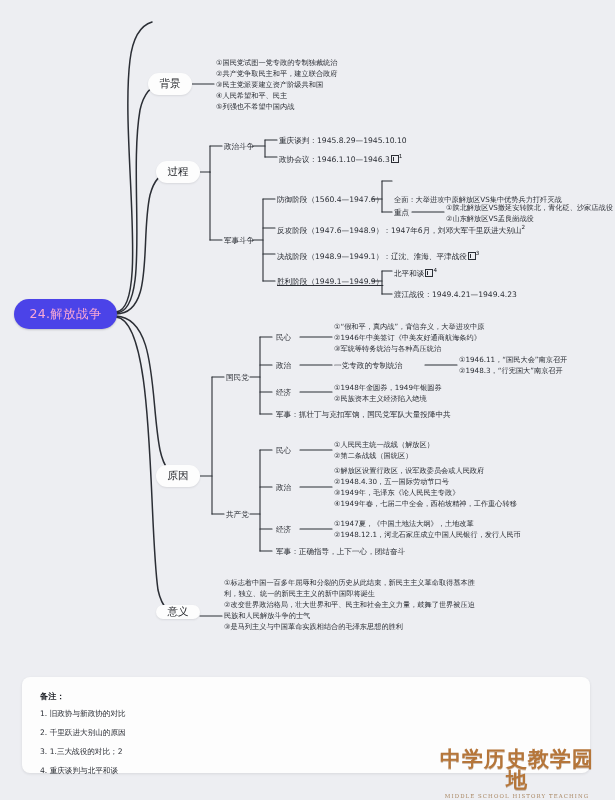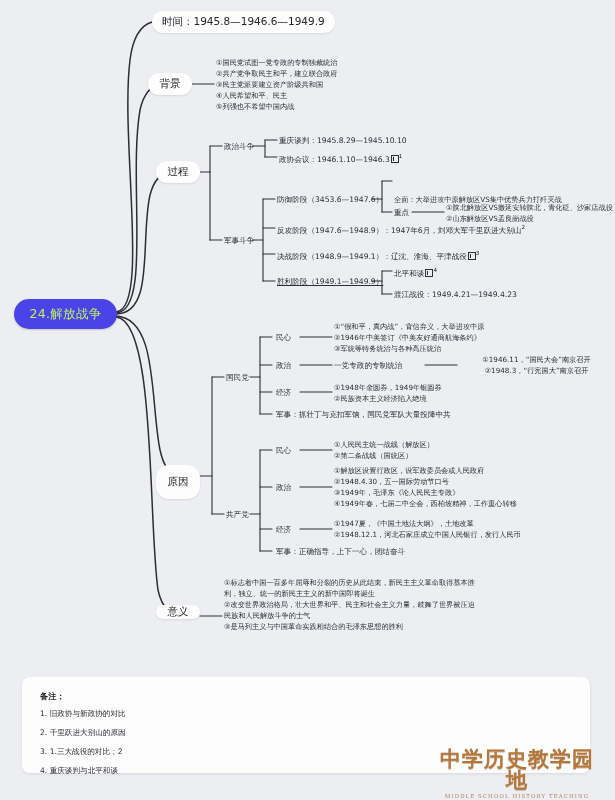--- a/index.html
+++ b/index.html
@@ -11,21 +11,21 @@
     position:relative;
   }
   #canvas{position:absolute;inset:0;width:615px;height:800px;}
   svg.edges{position:absolute;left:0;top:0;width:615px;height:800px;pointer-events:none;}
 
   .node{position:absolute;box-sizing:border-box;}
 
   
   .root{
     left:14px;top:299px;width:103px;height:30px;
-    background:#4b43e8;color:#bef264;border-radius:15px;
+    background:#4b43e8;color:#f9a8d4;border-radius:15px;
     display:flex;align-items:center;justify-content:center;
     font-size:12.5px;letter-spacing:.3px;
     box-shadow:0 1px 2px rgba(0,0,0,.18);
   }
 
   
   .pill{
     background:#fdfdfd;border-radius:13px;
     display:flex;align-items:center;justify-content:center;
     font-size:10.5px;color:#24262b;
@@ -151,23 +151,20 @@
       <path d="M300,529 L332,529"></path>
 
       <path d="M200,616 L222,616"></path>
     </g>
   </svg>
 
   <div class="node root">
     <span>24.解放战争</span>
   </div>
 
-  <div class="node pill" style="left:152px;top:11px;height:22px;">
-    <span>时间：1945.8—1946.6—1949.9</span>
-  </div>
 
   <div class="node pill" style="left:148px;top:73px;width:44px;height:22px;font-family:Liberation Serif, serif;">
     <span>背景</span>
   </div>
   <div class="node txt" style="left:216px;top:58px;width:240px;">①国民党试图一党专政的专制独裁统治
 ②共产党争取民主和平，建立联合政府
 ③民主党派要建立资产阶级共和国
 ④人民希望和平、民主
 ⑤列强也不希望中国内战</div>
 
@@ -178,52 +175,52 @@
   <div class="node lbl" style="left:224px;top:142px;text-align:center;">政治斗争</div>
 
   <div class="node lbl" style="left:279px;top:136px;">重庆谈判：1945.8.29—1945.10.10</div>
 
   <div class="node lbl" style="left:279px;top:153px;">
     <span>政协会议：1946.1.10—1946.3</span><span class="flagicon"></span><span class="note-sup">1</span>
   </div>
 
   <div class="node lbl" style="left:224px;top:236px;">军事斗争</div>
 
-  <div class="node lbl" style="left:277px;top:195px;">防御阶段（3453.6—1947.6）</div>
+  <div class="node lbl" style="left:277px;top:195px;">防御阶段（1560.4—1947.6）</div>
   <div class="node txt" style="left:394px;top:195px;width:215px;">全面：大举进攻中原解放区VS集中优势兵力打歼灭战</div>
   <div class="node lbl" style="left:394px;top:208px;">重点</div>
   <div class="node txt" style="left:446px;top:203px;width:170px;">①陕北解放区VS撤延安转陕北，青化砭、沙家店战役
 ②山东解放区VS孟良崮战役</div>
 
   <div class="node lbl" style="left:277px;top:224px;">
     <span>反攻阶段（1947.6—1948.9）：1947年6月，刘邓大军千里跃进大别山</span><span class="note-sup">2</span>
   </div>
 
   <div class="node lbl" style="left:277px;top:250px;">
     <span>决战阶段（1948.9—1949.1）：辽沈、淮海、平津战役</span><span class="flagicon"></span><span class="note-sup">3</span>
   </div>
 
   <div class="node lbl" style="left:277px;top:277px;text-decoration:underline;">胜利阶段（1949.1—1949.9）</div>
   <div class="node lbl" style="left:394px;top:267px;">
     <span>北平和谈</span><span class="flagicon"></span><span class="note-sup">4</span>
   </div>
   <div class="node lbl" style="left:394px;top:290px;">渡江战役：1949.4.21—1949.4.23</div>
 
-  <div class="node pill" style="left:156px;top:465px;width:44px;height:34px;">
+  <div class="node pill" style="left:156px;top:465px;width:44px;height:22px;">
     <span>原因</span>
   </div>
 
   <div class="node lbl" style="left:226px;top:373px;">国民党</div>
   <div class="node lbl" style="left:276px;top:333px;">民心</div>
   <div class="node txt" style="left:334px;top:322px;width:250px;">①“假和平，真内战”，背信弃义，大举进攻中原
 ②1946年中美签订《中美友好通商航海条约》
 ③军统等特务统治与各种高压统治</div>
   <div class="node lbl" style="left:276px;top:361px;">政治</div>
   <div class="node lbl" style="left:334px;top:361px;">一党专政的专制统治</div>
-  <div class="node txt" style="left:459px;top:355px;width:155px;text-align:center;">①1946.11，“国民大会”南京召开
+  <div class="node txt" style="left:459px;top:355px;width:155px;">①1946.11，“国民大会”南京召开
 ②1948.3，“行宪国大”南京召开</div>
   <div class="node lbl" style="left:276px;top:388px;">经济</div>
   <div class="node txt" style="left:334px;top:383px;width:220px;">①1948年金圆券，1949年银圆券
 ②民族资本主义经济陷入绝境</div>
   <div class="node lbl" style="left:276px;top:410px;">军事：抓壮丁与克扣军饷，国民党军队大量投降中共</div>
 
   <div class="node lbl" style="left:226px;top:510px;">共产党</div>
   <div class="node lbl" style="left:276px;top:446px;">民心</div>
   <div class="node txt" style="left:334px;top:440px;width:220px;">①人民民主统一战线（解放区）
 ②第二条战线（国统区）</div>

